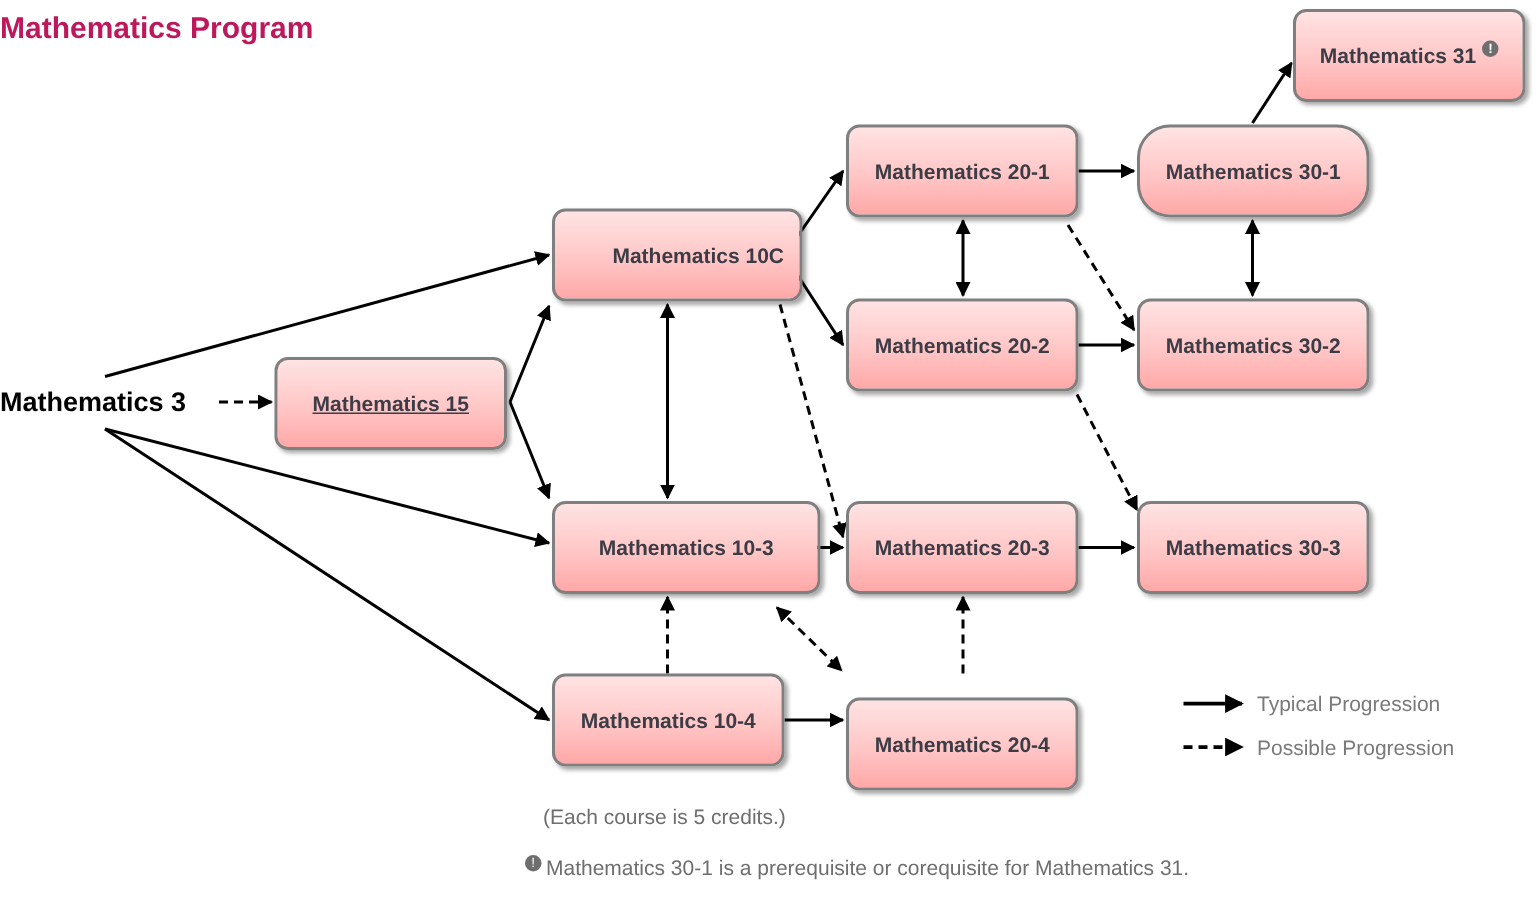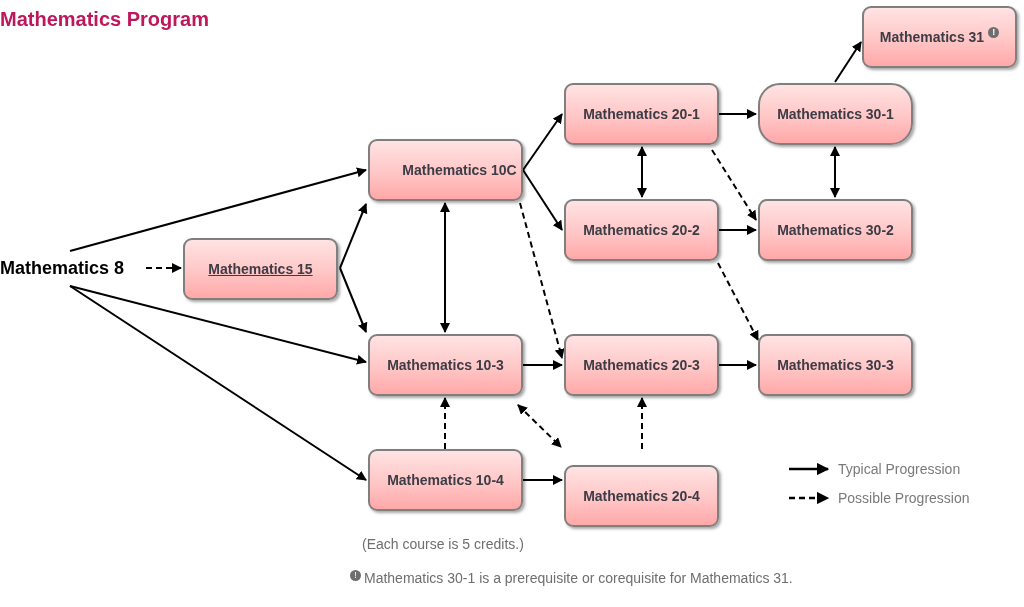--- a/index.html
+++ b/index.html
@@ -54,29 +54,29 @@
       <line x1="718" y1="263" x2="758" y2="340" stroke="#000" stroke-width="2" stroke-dasharray="6,4" marker-end="url(#ah)"></line>
       <line x1="719" y1="365" x2="756" y2="365" stroke="#000" stroke-width="2" marker-end="url(#ah)"></line>
       <line x1="835" y1="147" x2="835" y2="197" stroke="#000" stroke-width="2" marker-end="url(#ah)" marker-start="url(#ah)"></line>
       <line x1="835" y1="82" x2="861" y2="42" stroke="#000" stroke-width="2" marker-end="url(#ah)"></line>
     </g>
 
   <line x1="789" y1="469" x2="828" y2="469" stroke="#000" stroke-width="2.5" marker-end="url(#ah)"></line>
   <line x1="789" y1="498" x2="828" y2="498" stroke="#000" stroke-width="2.5" stroke-dasharray="6,4" marker-end="url(#ah)"></line>
 </svg>
 
-<div class="m9">Mathematics 8</div>
+<div class="m9">Mathematics 3</div>
 
-<div class="node" style="left:368px;top:139px;width:155px;height:62px;padding-left:28px;">
+<div class="node" style="left:368px;top:139px;width:167px;height:62px;padding-left:28px;">
     <span>Mathematics 10C</span>
   </div>
 <div class="node" style="left:183px;top:238px;width:155px;height:62px;text-decoration:underline;">
     <span>Mathematics 15</span>
   </div>
-<div class="node" style="left:368px;top:334px;width:155px;height:62px;">
+<div class="node" style="left:368px;top:334px;width:179px;height:62px;">
     <span>Mathematics 10-3</span>
   </div>
 <div class="node" style="left:368px;top:449px;width:155px;height:62px;align-items:center;">
     <span>Mathematics 10-4</span>
   </div>
 <div class="node" style="left:564px;top:83px;width:155px;height:62px;">
     <span>Mathematics 20-1</span>
   </div>
 <div class="node" style="left:564px;top:199px;width:155px;height:62px;">
     <span>Mathematics 20-2</span>

